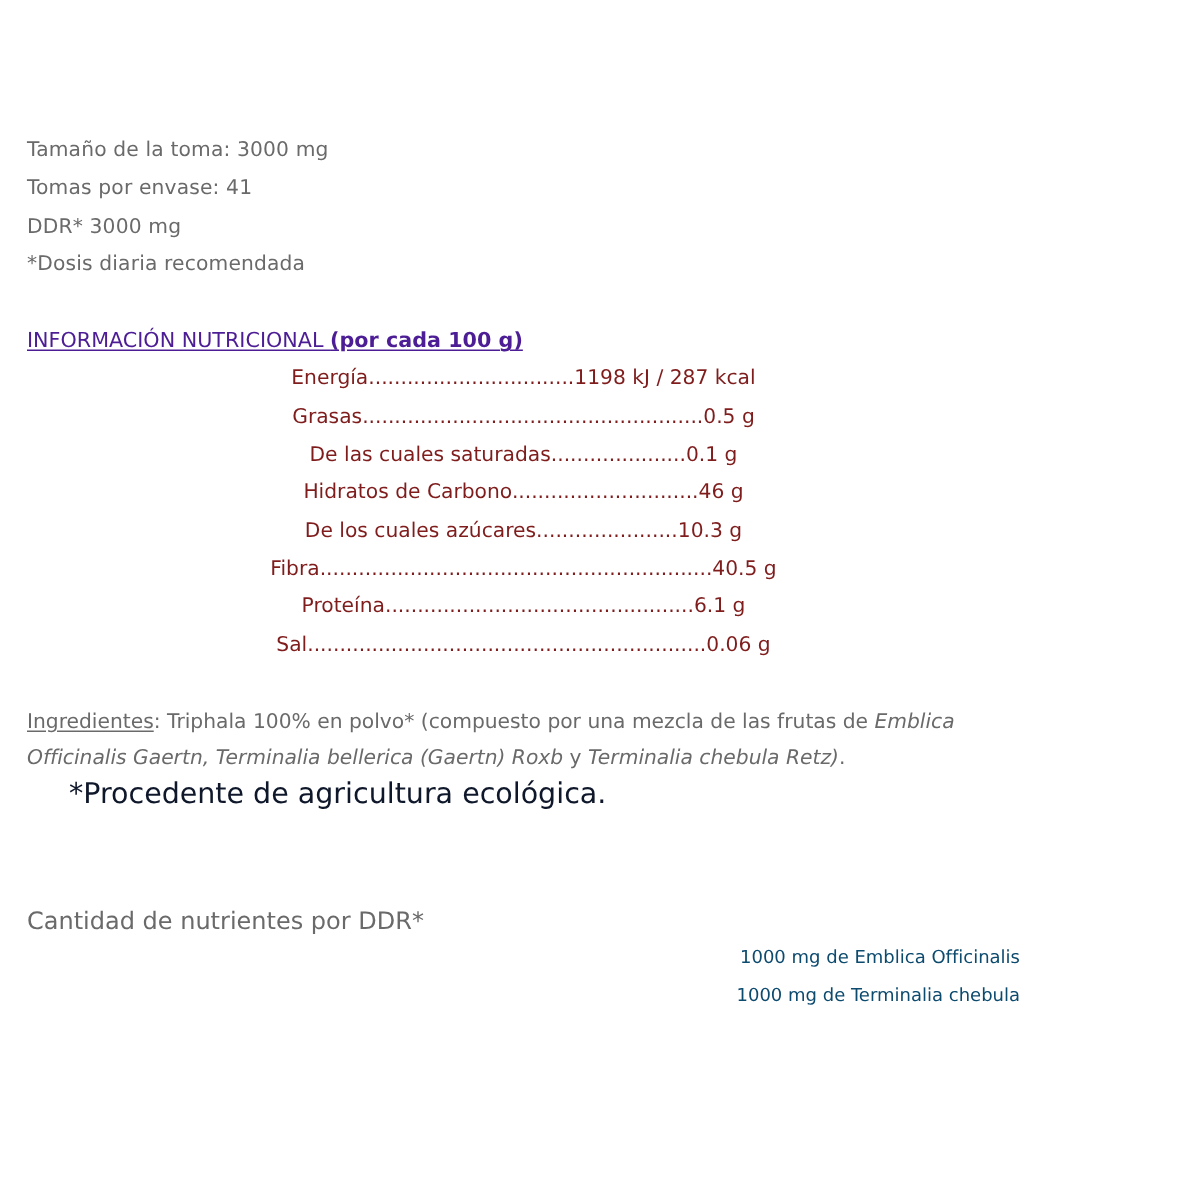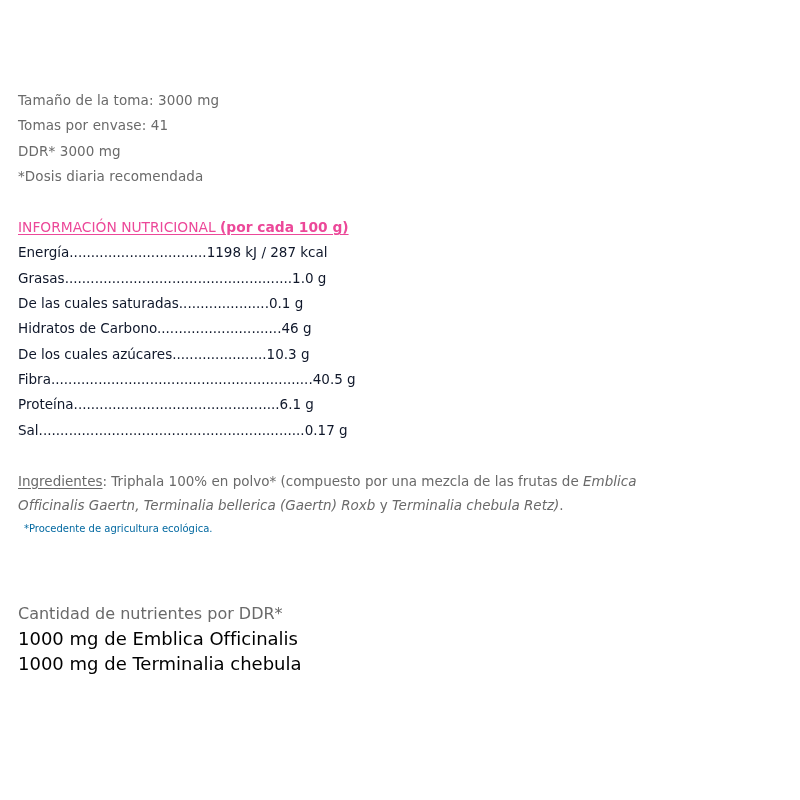--- a/index.html
+++ b/index.html
@@ -32,97 +32,100 @@
   .block {
     margin: 0;
     padding: 0;
   }
   .gap-md { height: 26px; }
   .gap-lg { height: 30px; }
 
   .heading {
     font-size: 13.8px;
     line-height: 25.3px;
-    color: #ec4899;
+    color: #4c1d95;
     text-decoration: underline;
     text-underline-offset: 2px;
     font-weight: 400;
   }
   .heading .bold {
     font-weight: 700;
   }
 
   .nutri-row {
     font-size: 13.5px;
     line-height: 25.3px;
-    color: #0f172a;
+    color: #7f1d1d;
     white-space: pre;
+    text-align: center;
   }
 
   .ingredients {
     font-size: 13.5px;
     line-height: 24px;
     color: #6a6a6a;
     max-width: 760px;
   }
   .ingredients .label {
     text-decoration: underline;
     text-underline-offset: 2px;
     margin-top: 20px;
   }
   .ital {
     font-style: italic;
   }
   .indent-note {
-    font-size: 10px;
+    font-size: 19px;
     line-height: 24px;
-    color: #0369a1;
+    color: #0f172a;
     padding-left: 6px;
+    margin-left: 22px;
   }
   .warning {
     font-size: 13.5px;
     line-height: 24px;
     color: #6a6a6a;
   }
   .nutrients-title {
     font-size: 16px;
     line-height: 25.3px;
     color: #6a6a6a;
   }
   .nutrient-line {
-    font-size: 18px;
+    font-size: 12px;
     line-height: 25.3px;
-    color: #000000;
+    color: #0c4a6e;
+    text-align: right;
   }
 </style>
 </head>
 <body>
 
 <div class="page">
 
   <div class="block">
     <div class="line">Tamaño de la toma: 3000 mg</div>
     <div class="line">Tomas por envase: 41</div>
     <div class="line">DDR* 3000 mg</div>
     <div class="line">*Dosis diaria recomendada</div>
   </div>
 
   <div class="gap-md"></div>
 
   <div class="heading"><span>INFORMACIÓN NUTRICIONAL </span><span class="bold">(por cada 100 g)</span></div>
 
   <div class="block">
     <div class="nutri-row"><span>Energía</span><span>................................</span><span>1198 kJ / 287 kcal</span></div>
-    <div class="nutri-row"><span>Grasas</span><span>.....................................................</span><span>1.0 g</span></div>
+    <div class="nutri-row"><span>Grasas</span><span>.....................................................</span><span>0.5 g</span></div>
     <div class="nutri-row"><span>De las cuales saturadas</span><span>.....................</span><span>0.1 g</span></div>
     <div class="nutri-row"><span>Hidratos de Carbono</span><span>.............................</span><span>46 g</span></div>
     <div class="nutri-row"><span>De los cuales azúcares</span><span>......................</span><span>10.3 g</span></div>
     <div class="nutri-row"><span>Fibra</span><span>.............................................................</span><span>40.5 g</span></div>
     <div class="nutri-row"><span>Proteína</span><span>................................................</span><span>6.1 g</span></div>
-    <div class="nutri-row"><span>Sal</span><span>..............................................................</span><span>0.17 g</span></div>
+    <div class="nutri-row"><span>Sal</span><span>..............................................................</span><span>0.06 g</span></div>
   </div>
 
   <div class="gap-md"></div>
 
   <div class="ingredients"><span class="label">Ingredientes</span><span>: Triphala 100% en polvo* (compuesto por una mezcla de las frutas de </span><span class="ital">Emblica Officinalis Gaertn,</span> <span class="ital">Terminalia bellerica (Gaertn) Roxb</span><span> y </span><span class="ital">Terminalia chebula Retz)</span><span>.</span></div>
 
   <div class="indent-note">*Procedente de agricultura ecológica.</div>
 
   <div class="gap-lg"></div>
 

